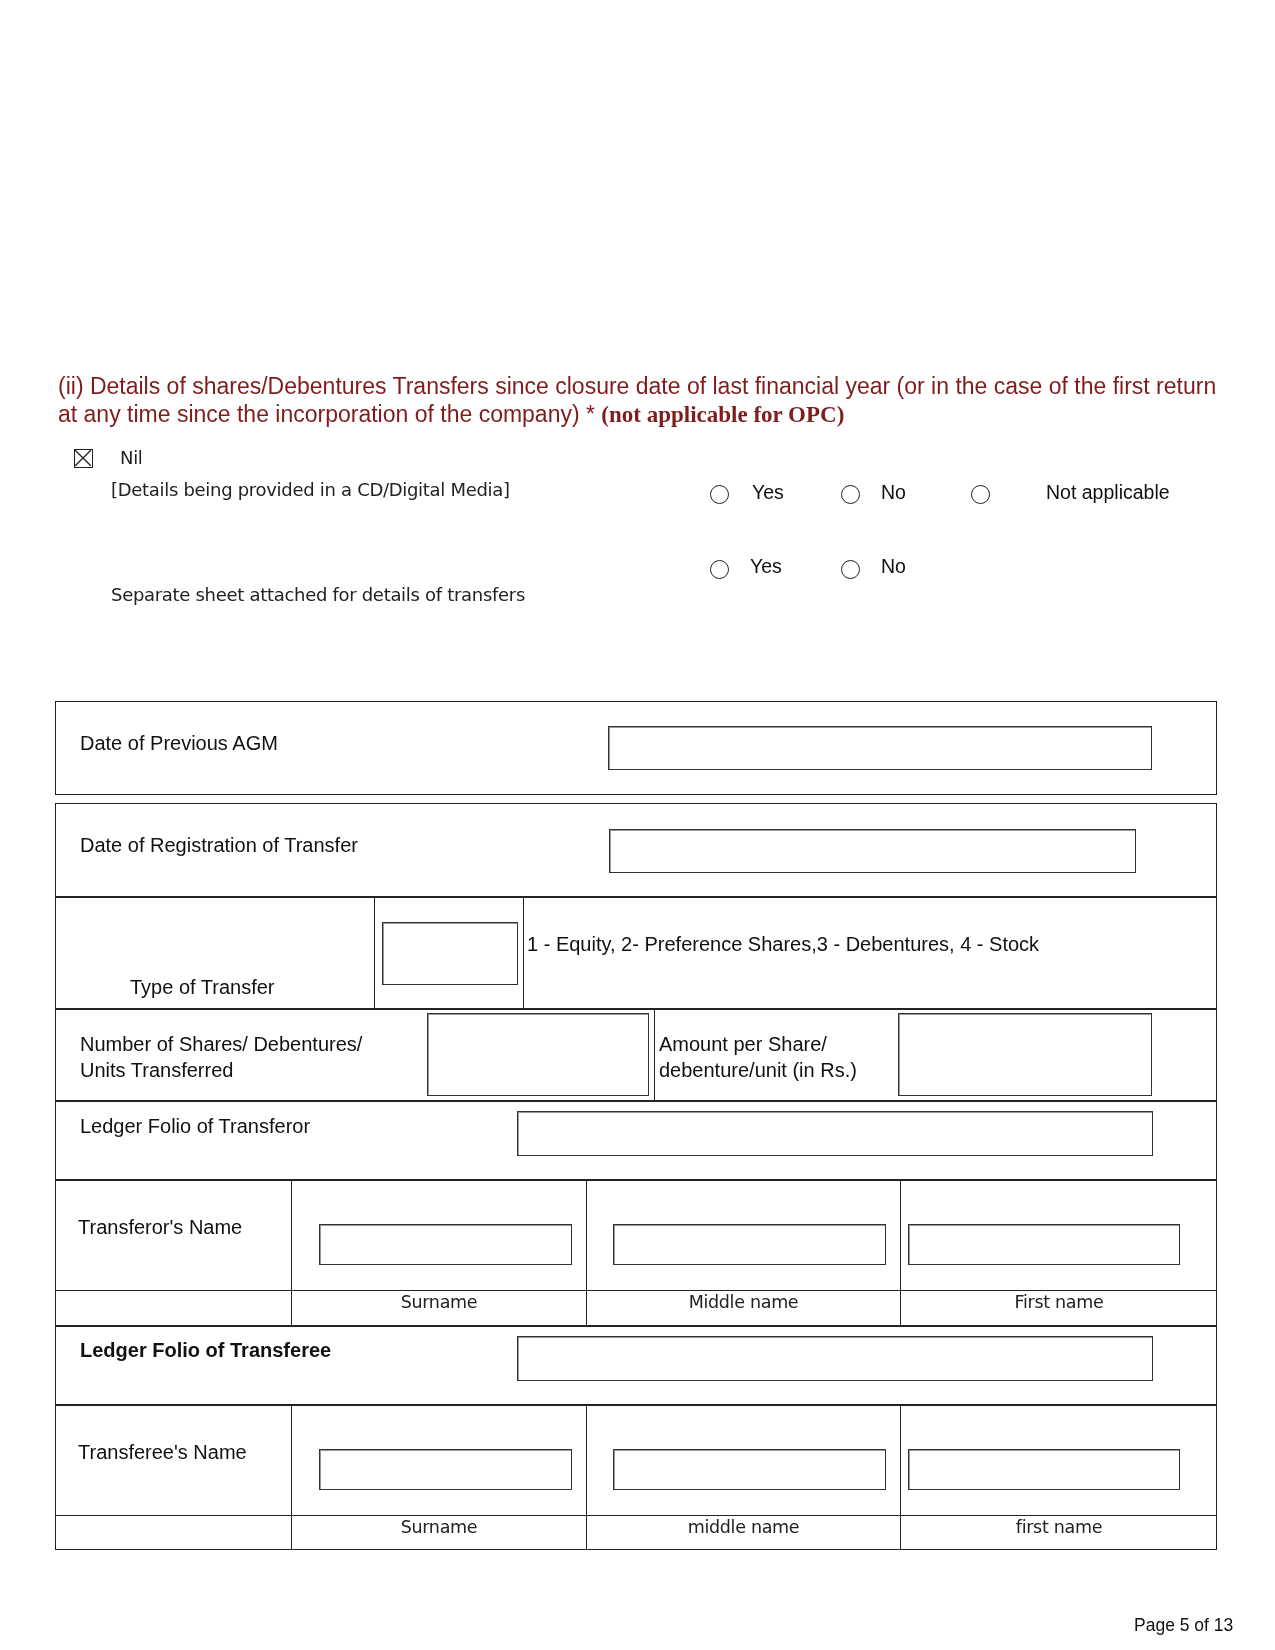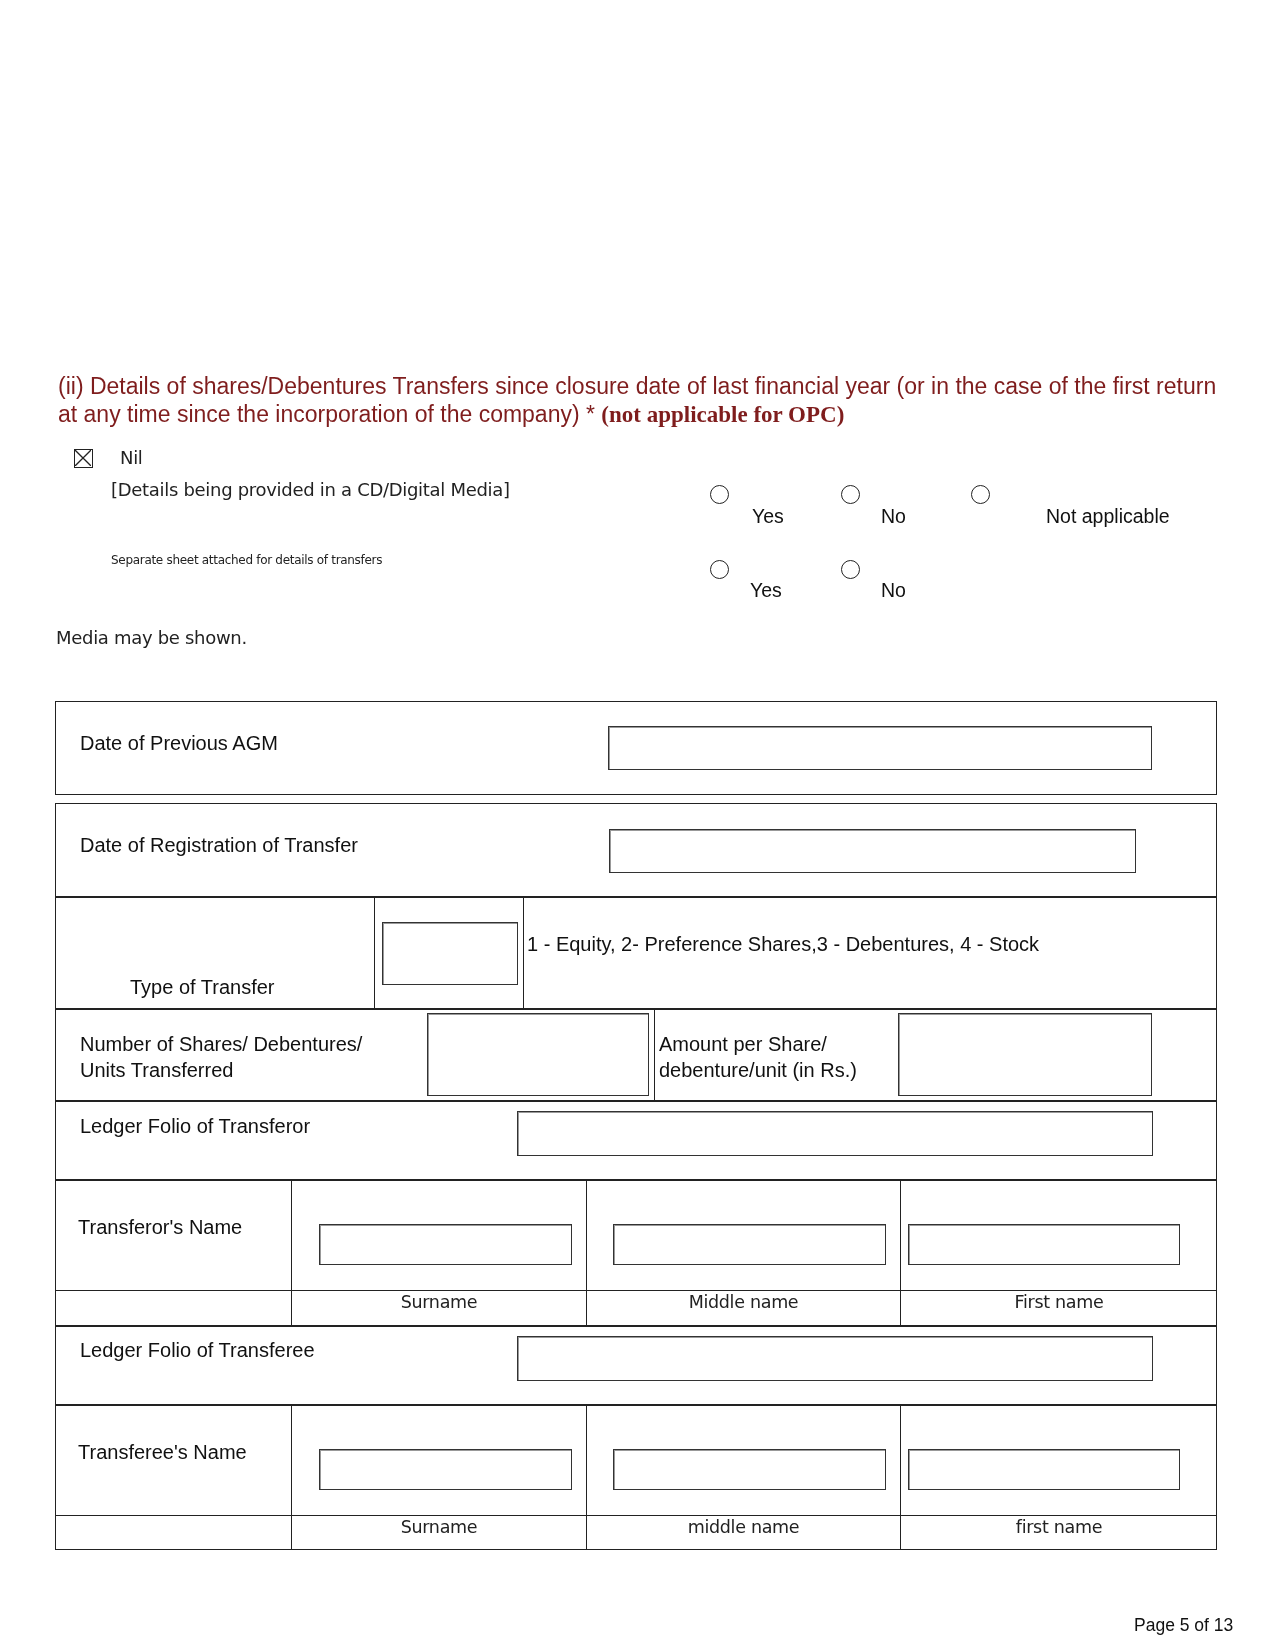--- a/index.html
+++ b/index.html
@@ -1,21 +1,21 @@
 <!DOCTYPE html>
 <html><head>
 <meta charset="utf-8">
 <style>
   html, body { margin: 0; padding: 0; background: #ffffff; }
   body { width: 1275px; height: 1650px; position: relative; overflow: hidden; color: #111; font-family: "Liberation Sans", sans-serif; }
   .abs { position: absolute; }
   .heading { left: 58px; top: 372px; width: 1160px; font-size: 23px; line-height: 28px; color: #7f1d1d; }
   .heading .bold { font-family: "Liberation Serif", serif; font-weight: bold; font-size: 23px; }
   .calibri { font-family: "DejaVu Sans", sans-serif; font-size: 18px; letter-spacing: -0.3px; color: #222; }
-  .arial18 { font-size: 19.5px; color: #111; margin-top: 24px; }
+  .arial18 { font-size: 19.5px; color: #111; }
   .nil-box { left: 74px; top: 449px; width: 19px; height: 19px; border: 1.6px solid #222; box-sizing: border-box; }
   .nil-box svg { position: absolute; left: 0; top: 0; }
   .radio { width: 19px; height: 19px; border: 1.5px solid #222; border-radius: 50%; box-sizing: border-box; background: #fff; }
   .field { border: 1.5px solid #333; box-shadow: inset 1px 1px 0 #999; background: #fff; box-sizing: border-box; }
   .frame { border: 1.5px solid #222; box-sizing: border-box; }
   .hline { height: 0; border-top: 2px solid #222; }
   .vline { width: 0; border-left: 1.4px solid #222; }
   .label22 { font-size: 20px; color: #111; }
   .sub { font-family: "DejaVu Sans", sans-serif; font-size: 17.5px; color: #222; text-align: center; letter-spacing: -0.3px; }
 </style>
@@ -36,28 +36,27 @@
 <div class="abs calibri" style="left:120px; top:447px;">Nil</div>
 
 <div class="abs calibri" style="left:111px; top:479px; font-size:18px;">[Details being provided in a CD/Digital Media]</div>
 <div class="abs radio" style="left:710px; top:485px;"></div>
 <div class="abs arial18" style="left:752px; top:481px;">Yes</div>
 <div class="abs radio" style="left:841px; top:485px;"></div>
 <div class="abs arial18" style="left:881px; top:481px;">No</div>
 <div class="abs radio" style="left:971px; top:485px;"></div>
 <div class="abs arial18" style="left:1046px; top:481px;">Not applicable</div>
 
-<div class="abs calibri" style="left:111px; top:553px; font-size:12px;">Separate sheet attached for details of transfers</div>
+<div class="abs calibri" style="left:111px; top:584px; font-size:18px;">Separate sheet attached for details of transfers</div>
 <div class="abs radio" style="left:710px; top:560px;"></div>
 <div class="abs arial18" style="left:750px; top:555px;">Yes</div>
 <div class="abs radio" style="left:841px; top:560px;"></div>
 <div class="abs arial18" style="left:881px; top:555px;">No</div>
 
 <div class="abs calibri" style="left:56px; top:624px; font-size:18px; line-height:27px;">
-  <div>Media may be shown.</div>
 </div>
 
 <div class="abs frame" style="left:55px; top:701px; width:1162px; height:94px;"></div>
 <div class="abs label22" style="left:80px; top:732px;">Date of Previous AGM</div>
 <div class="abs field" style="left:608px; top:726px; width:544px; height:44px;"></div>
 
 <div class="abs frame" style="left:55px; top:803px; width:1162px; height:747px;"></div>
 
 <div class="abs label22" style="left:80px; top:834px;">Date of Registration of Transfer</div>
 <div class="abs field" style="left:609px; top:829px; width:527px; height:44px;"></div>
@@ -98,21 +97,21 @@
 <div class="abs field" style="left:319px; top:1224px; width:253px; height:41px;"></div>
 <div class="abs field" style="left:613px; top:1224px; width:273px; height:41px;"></div>
 <div class="abs field" style="left:908px; top:1224px; width:272px; height:41px;"></div>
 <div class="abs hline" style="left:55px; top:1290px; width:1162px; border-top-width:1.4px;"></div>
 <div class="abs sub" style="left:292px; top:1292px; width:294px;">Surname</div>
 <div class="abs sub" style="left:587px; top:1292px; width:313px;">Middle name</div>
 <div class="abs sub" style="left:901px; top:1292px; width:316px;">First name</div>
 
 <div class="abs hline" style="left:55px; top:1325px; width:1162px;"></div>
 
-<div class="abs label22" style="left:80px; top:1339px;">Ledger Folio of Transferee</div>
+<div class="abs label22" style="left:80px; top:1339px;font-weight:bold;">Ledger Folio of Transferee</div>
 <div class="abs field" style="left:517px; top:1336px; width:636px; height:45px;"></div>
 
 <div class="abs hline" style="left:55px; top:1404px; width:1162px;"></div>
 
 <div class="abs vline" style="left:291px; top:1405px; height:145px;"></div>
 <div class="abs vline" style="left:586px; top:1405px; height:145px;"></div>
 <div class="abs vline" style="left:900px; top:1405px; height:145px;"></div>
 <div class="abs label22" style="left:78px; top:1441px;">Transferee's Name</div>
 <div class="abs field" style="left:319px; top:1449px; width:253px; height:41px;"></div>
 <div class="abs field" style="left:613px; top:1449px; width:273px; height:41px;"></div>

